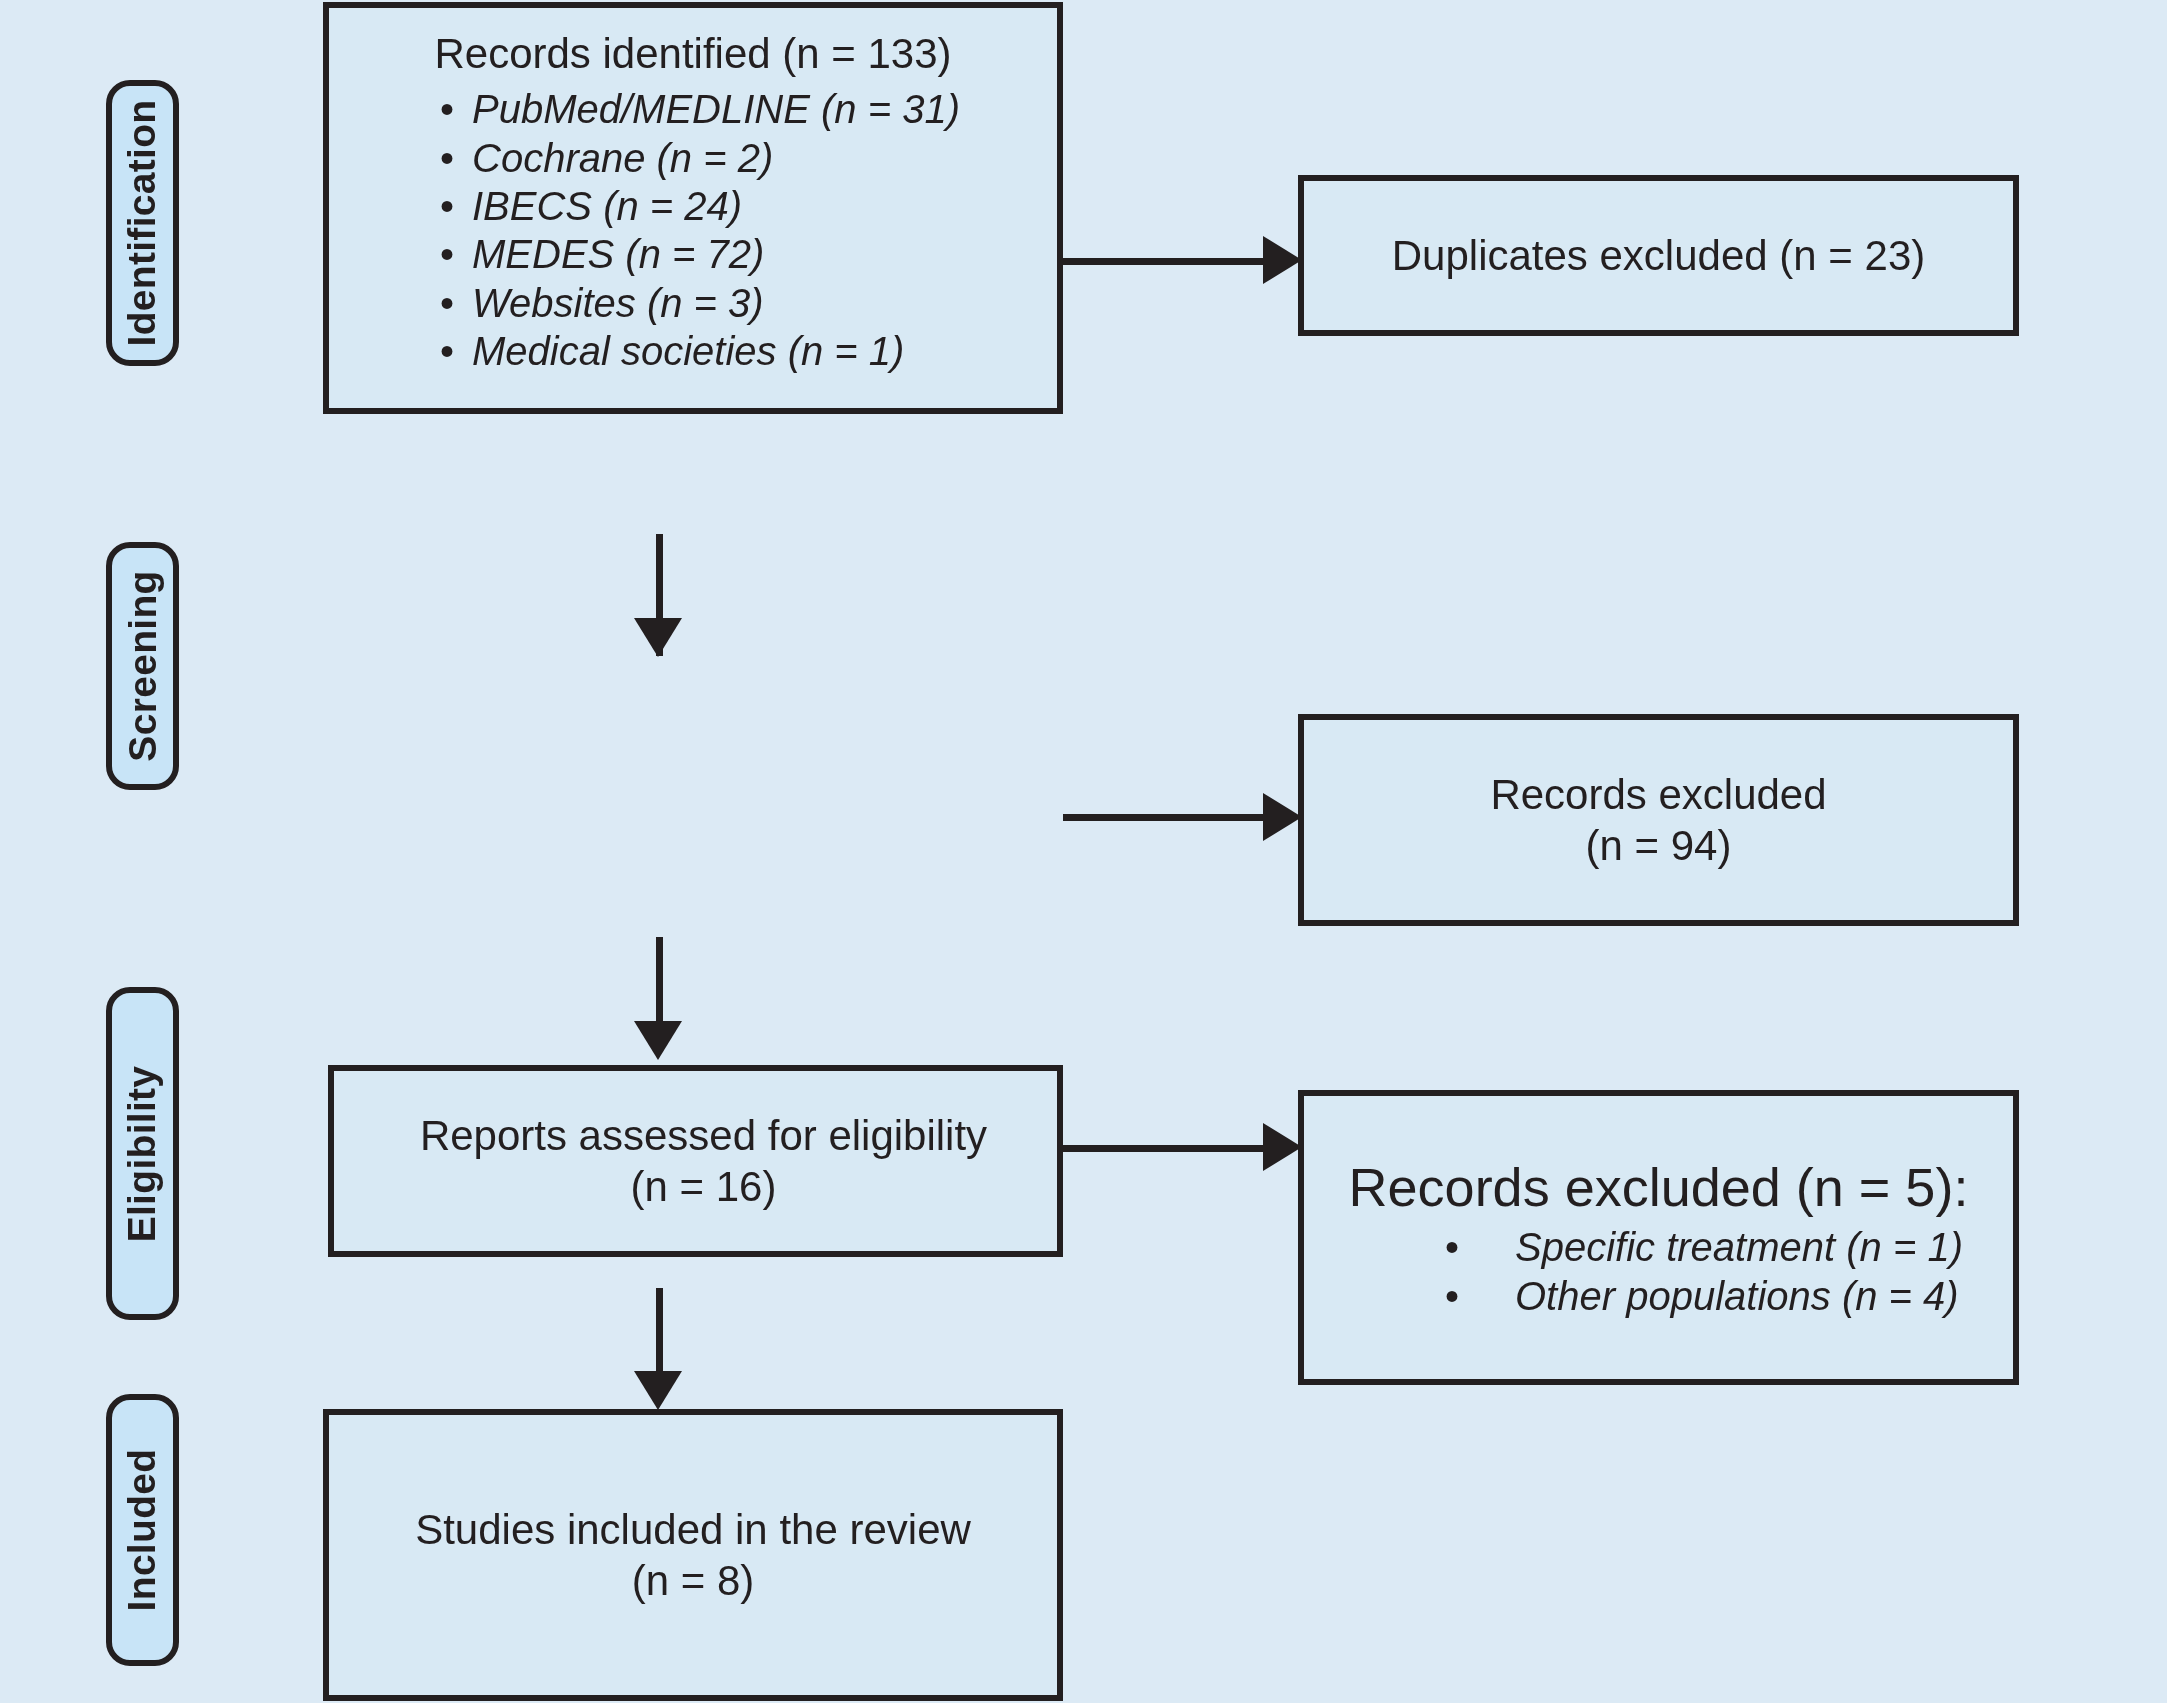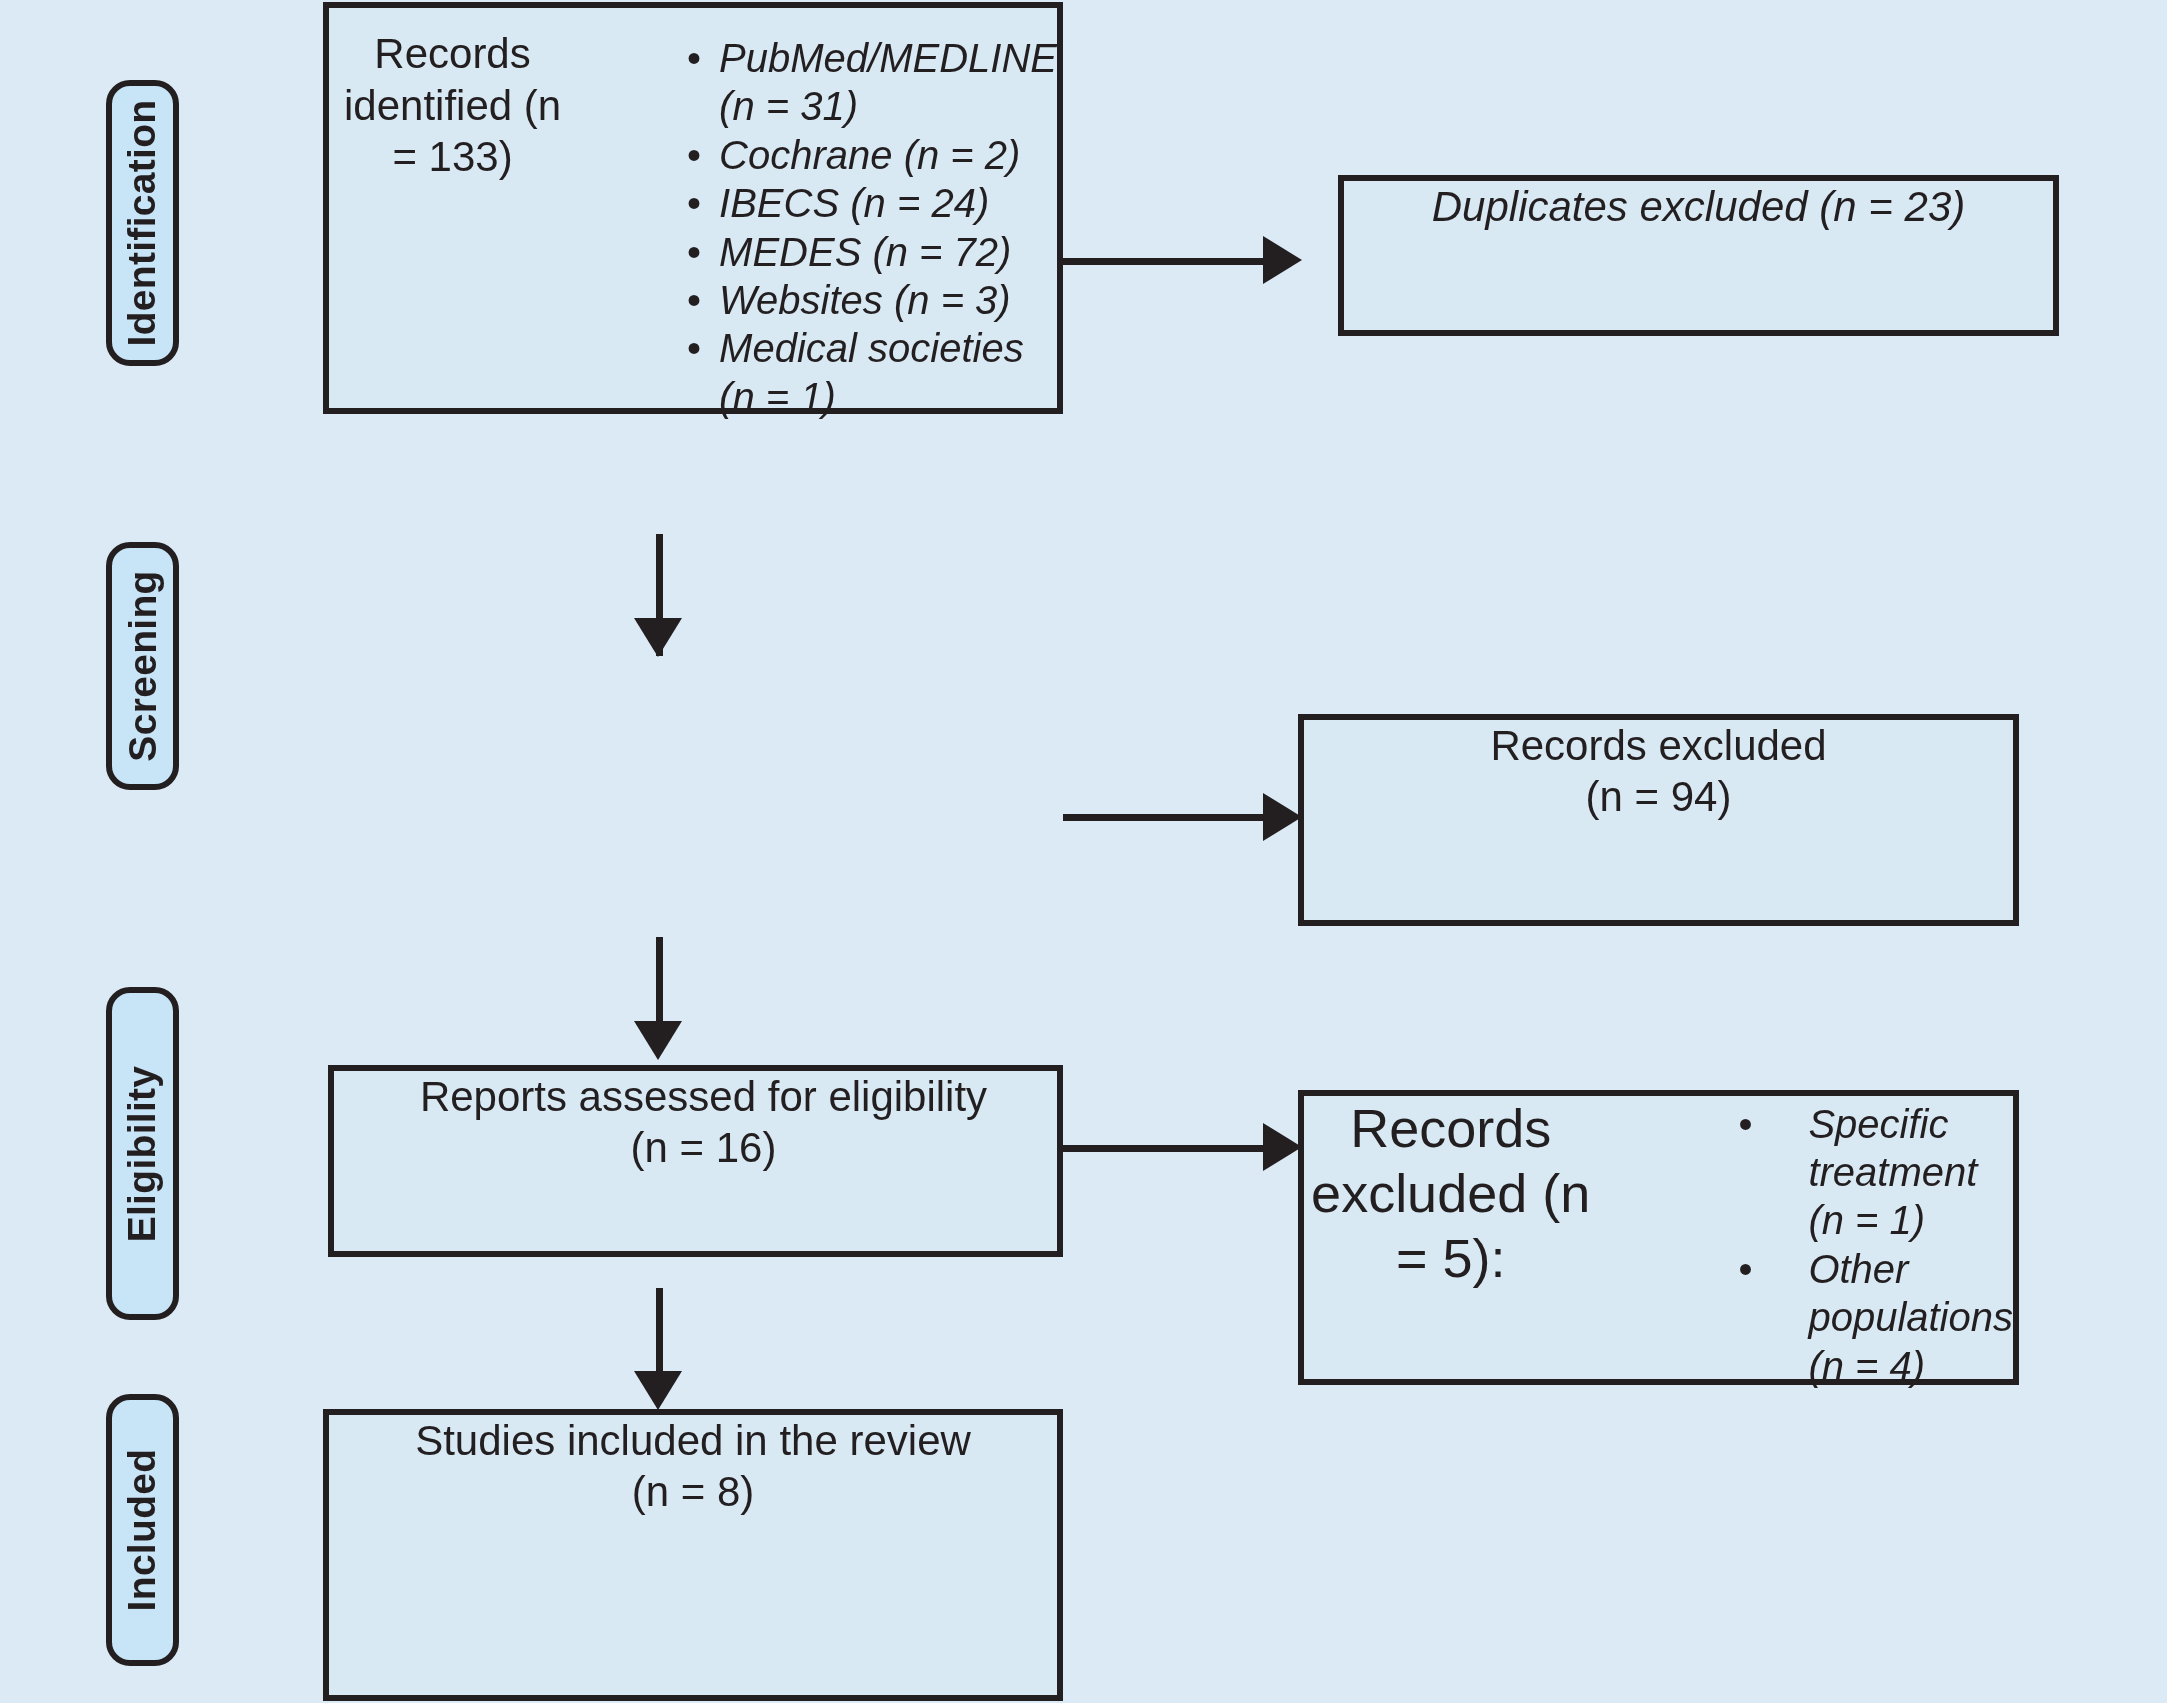--- a/index.html
+++ b/index.html
@@ -40,21 +40,21 @@
     letter-spacing: 0.3px;
   }
 
   
   .box {
     position: absolute;
     box-sizing: border-box;
     background: #d8e9f4;
     border: 6.6px solid #231f20;
     display: flex;
-    flex-direction: row;
+    flex-direction: column;
     justify-content: center;
     color: #231f20;
   }
   .box-title {
     text-align: center;
     font-size: 42px;
     line-height: 1.22;
     white-space: pre-line;
   }
 
@@ -170,21 +170,21 @@
       <li>
         <span class="dot">•</span>
         <span>Medical societies (n = 1)</span>
       </li>
     </ul>
   </div>
 
   <div class="hline" style="left:1063px; top:258px; width:201px;"></div>
   <div class="arrow-right" style="left:1263px; top:236px;"></div>
 
-  <div class="box" id="box-duplicates" style="left:1338px; top:175px; width:721px; height:161px;font-style:italic;">
+  <div class="box" id="box-duplicates" style="left:1298px; top:175px; width:721px; height:161px;">
     <div class="box-title">Duplicates excluded (n = 23)</div>
   </div>
 
   <div class="vline" style="left:656px; top:534px; height:122px;"></div>
   <div class="arrow-down" style="left:634px; top:618px;"></div>
 
 
   <div class="hline" style="left:1063px; top:814px; width:201px;"></div>
   <div class="arrow-right" style="left:1263px; top:793px;"></div>
 

